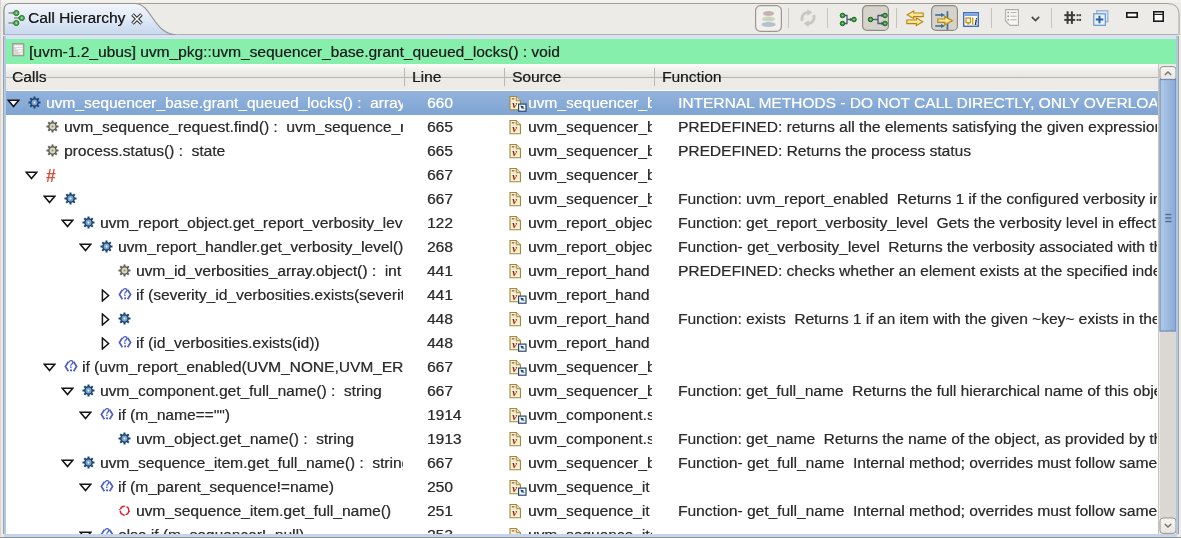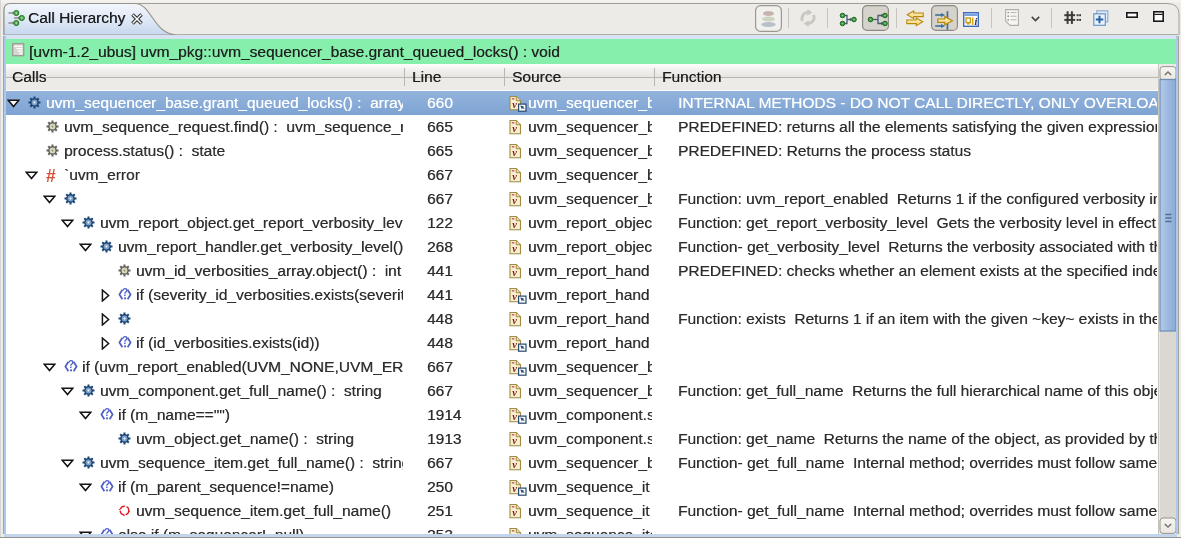--- a/index.html
+++ b/index.html
@@ -336,21 +336,20 @@
         <div class="cell src">uvm_sequencer_b</div>
         <div class="cell cmt">PREDEFINED: Returns the process status</div>
       </div>
 <div class="row" style="top:73px">
         <span class="arr" style="left:19px;top:8px">
           <svg width="13" height="9" viewBox="0 0 13 9">
 <path d="M1.2 1.2 h10.6 l-5.3 6.4 z" fill="#ffffff" stroke="#141414" stroke-width="1.6" stroke-linejoin="miter"></path>
 </svg>
         </span>
         <span class="ic" style="left:40px"><span style="font-family:'Liberation Sans',sans-serif;font-weight:bold;color:#d94f38;font-size:17.5px;line-height:14px;">#</span></span>
-        <div class="cell calls" style="left:58px;width:339px">`uvm_error</div>
         <div class="cell line">667</div>
         <span class="sic" style="left:503px">
           <svg width="13" height="16" viewBox="0 0 13 16">
 <path d="M1 1.5 h6.3 l4.2 4.2 v9 h-10.5 z" fill="#f6efd2" stroke="#a08a40" stroke-width="1.1"></path>
 <path d="M7.3 1.5 v4.2 h4.2" fill="#ece0b2" stroke="#a08a40" stroke-width="1"></path>
 <rect x="2.8" y="3.3" width="2.6" height="1.1" fill="#b23a2a"></rect>
 <text x="5.6" y="12.6" font-size="10.5" font-style="italic" font-weight="bold" fill="#8e1a10" text-anchor="middle" font-family="Liberation Serif">v</text>
 </svg>
         </span>
         <div class="cell src">uvm_sequencer_b</div>

